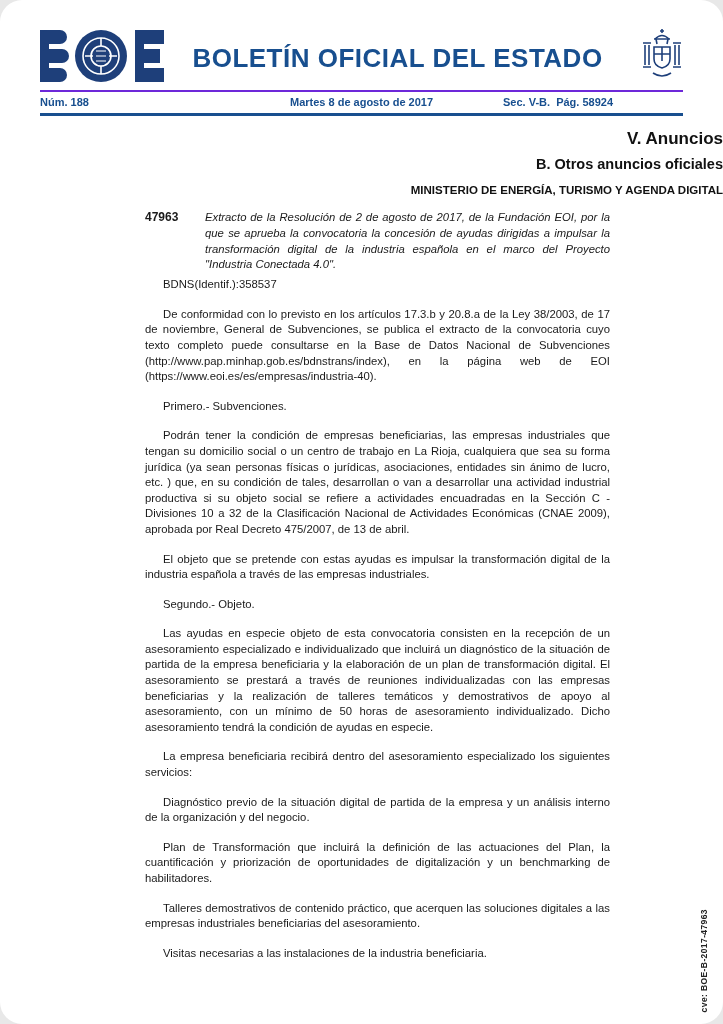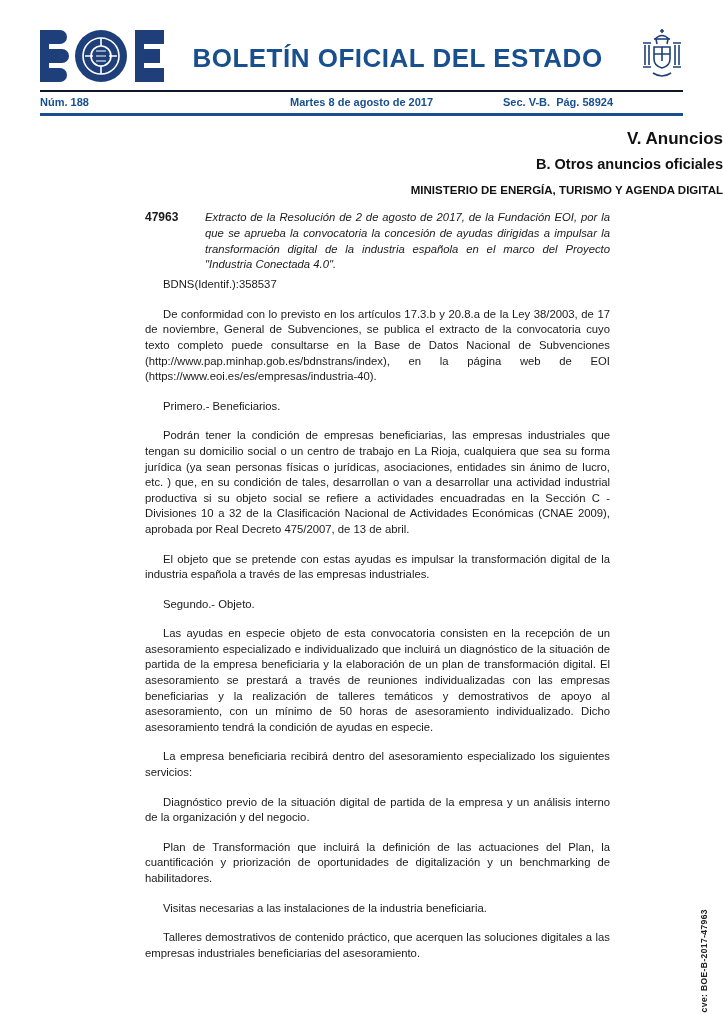--- a/index.html
+++ b/index.html
@@ -6,20 +6,21 @@
   html, body { background: #e8e8e8; }
   body { font-family: "Liberation Sans", sans-serif; }
   .page {
     position: relative;
     width: 723px;
     height: 1024px;
     margin: 0 auto;
     background: #ffffff;
     overflow: hidden;
     color: #1a1a1a;
+    border-radius: 22px;
   }
   
   .header {
     margin: 30px 40px 0 40px;
   }
   .header-row {
     display: flex;
     align-items: center;
     height: 56px;
   }
@@ -29,21 +30,21 @@
     text-align: center;
     font-size: 26px;
     font-weight: bold;
     color: #184f8f;
     letter-spacing: 0.5px;
     padding-right: 10px;
   }
   .coat-of-arms { flex: 0 0 auto; }
   .infobar {
     margin-top: 4px;
-    border-top: 2px solid #0f172a;
+    border-top: 2px solid #6d28d9;
     border-bottom: 3px solid #184f8f;
     display: grid;
     grid-template-columns: 1fr auto 1fr;
     align-items: center;
     padding: 4px 0 5px 0;
     color: #184f8f;
     font-size: 11px;
     font-weight: bold;
   }
   .infobar .left  { text-align: left; }
@@ -160,27 +161,27 @@
   </div>
 
   <div class="body-col">
     <div class="announce-head">
       <span class="announce-num">47963</span>
       <span class="announce-extract">Extracto de la Resolución de 2 de agosto de 2017, de la Fundación EOI, por la que se aprueba la convocatoria la concesión de ayudas dirigidas a impulsar la transformación digital de la industria española en el marco del Proyecto "Industria Conectada 4.0".</span>
     </div>
     <div class="bdns">BDNS(Identif.):358537</div>
 
     <p class="p">De conformidad con lo previsto en los artículos 17.3.b y 20.8.a de la Ley 38/2003, de 17 de noviembre, General de Subvenciones, se publica el extracto de la convocatoria cuyo texto completo puede consultarse en la Base de Datos Nacional de Subvenciones (http://www.pap.minhap.gob.es/bdnstrans/index), en la página web de EOI (https://www.eoi.es/es/empresas/industria-40).</p>
-    <p class="p">Primero.- Beneficiarios.</p>
+    <p class="p">Primero.- Subvenciones.</p>
     <p class="p">Podrán tener la condición de empresas beneficiarias, las empresas industriales que tengan su domicilio social o un centro de trabajo en La Rioja, cualquiera que sea su forma jurídica (ya sean personas físicas o jurídicas, asociaciones, entidades sin ánimo de lucro, etc. ) que, en su condición de tales, desarrollan o van a desarrollar una actividad industrial productiva si su objeto social se refiere a actividades encuadradas en la Sección C - Divisiones 10 a 32 de la Clasificación Nacional de Actividades Económicas (CNAE 2009), aprobada por Real Decreto 475/2007, de 13 de abril.</p>
     <p class="p">El objeto que se pretende con estas ayudas es impulsar la transformación digital de la industria española a través de las empresas industriales.</p>
     <p class="p">Segundo.- Objeto.</p>
     <p class="p">Las ayudas en especie objeto de esta convocatoria consisten en la recepción de un asesoramiento especializado e individualizado que incluirá un diagnóstico de la situación de partida de la empresa beneficiaria y la elaboración de un plan de transformación digital. El asesoramiento se prestará a través de reuniones individualizadas con las empresas beneficiarias y la realización de talleres temáticos y demostrativos de apoyo al asesoramiento, con un mínimo de 50 horas de asesoramiento individualizado. Dicho asesoramiento tendrá la condición de ayudas en especie.</p>
     <p class="p">La empresa beneficiaria recibirá dentro del asesoramiento especializado los siguientes servicios:</p>
     <p class="p">Diagnóstico previo de la situación digital de partida de la empresa y un análisis interno de la organización y del negocio.</p>
     <p class="p">Plan de Transformación que incluirá la definición de las actuaciones del Plan, la cuantificación y priorización de oportunidades de digitalización y un benchmarking de habilitadores.</p>
+    <p class="p">Talleres demostrativos de contenido práctico, que acerquen las soluciones digitales a las empresas industriales beneficiarias del asesoramiento.</p>
     <p class="p">Visitas necesarias a las instalaciones de la industria beneficiaria.</p>
-    <p class="p">Talleres demostrativos de contenido práctico, que acerquen las soluciones digitales a las empresas industriales beneficiarias del asesoramiento.</p>
   </div>
 
   <div class="cve">cve: BOE-B-2017-47963</div>
 
 </div>
 
 </body></html>

